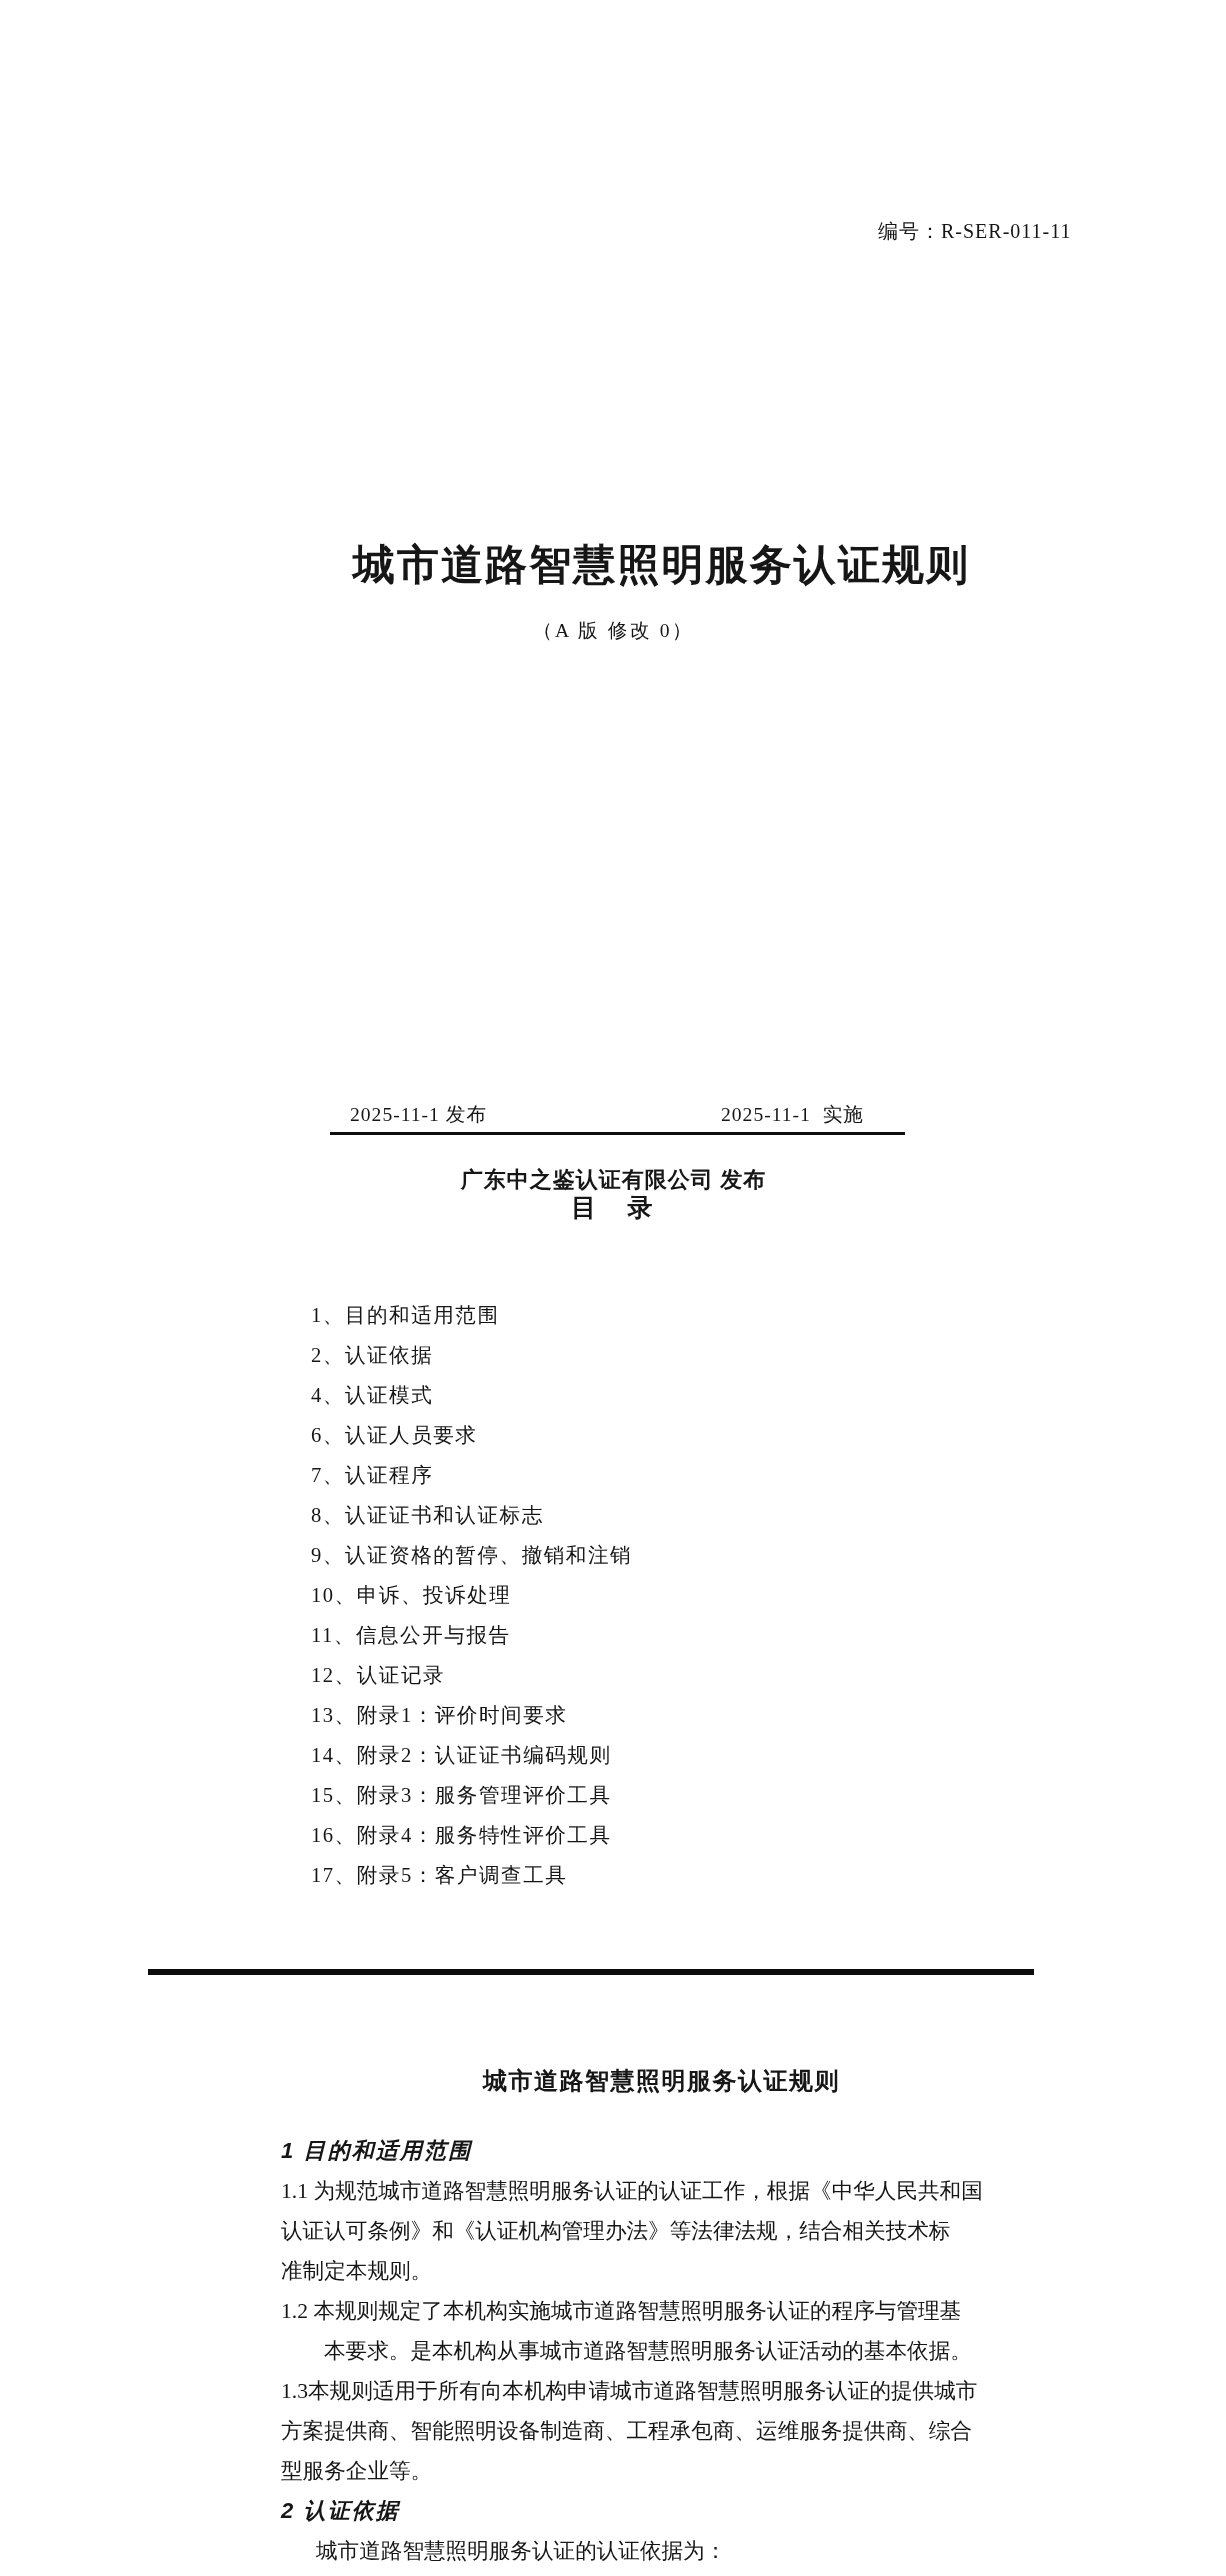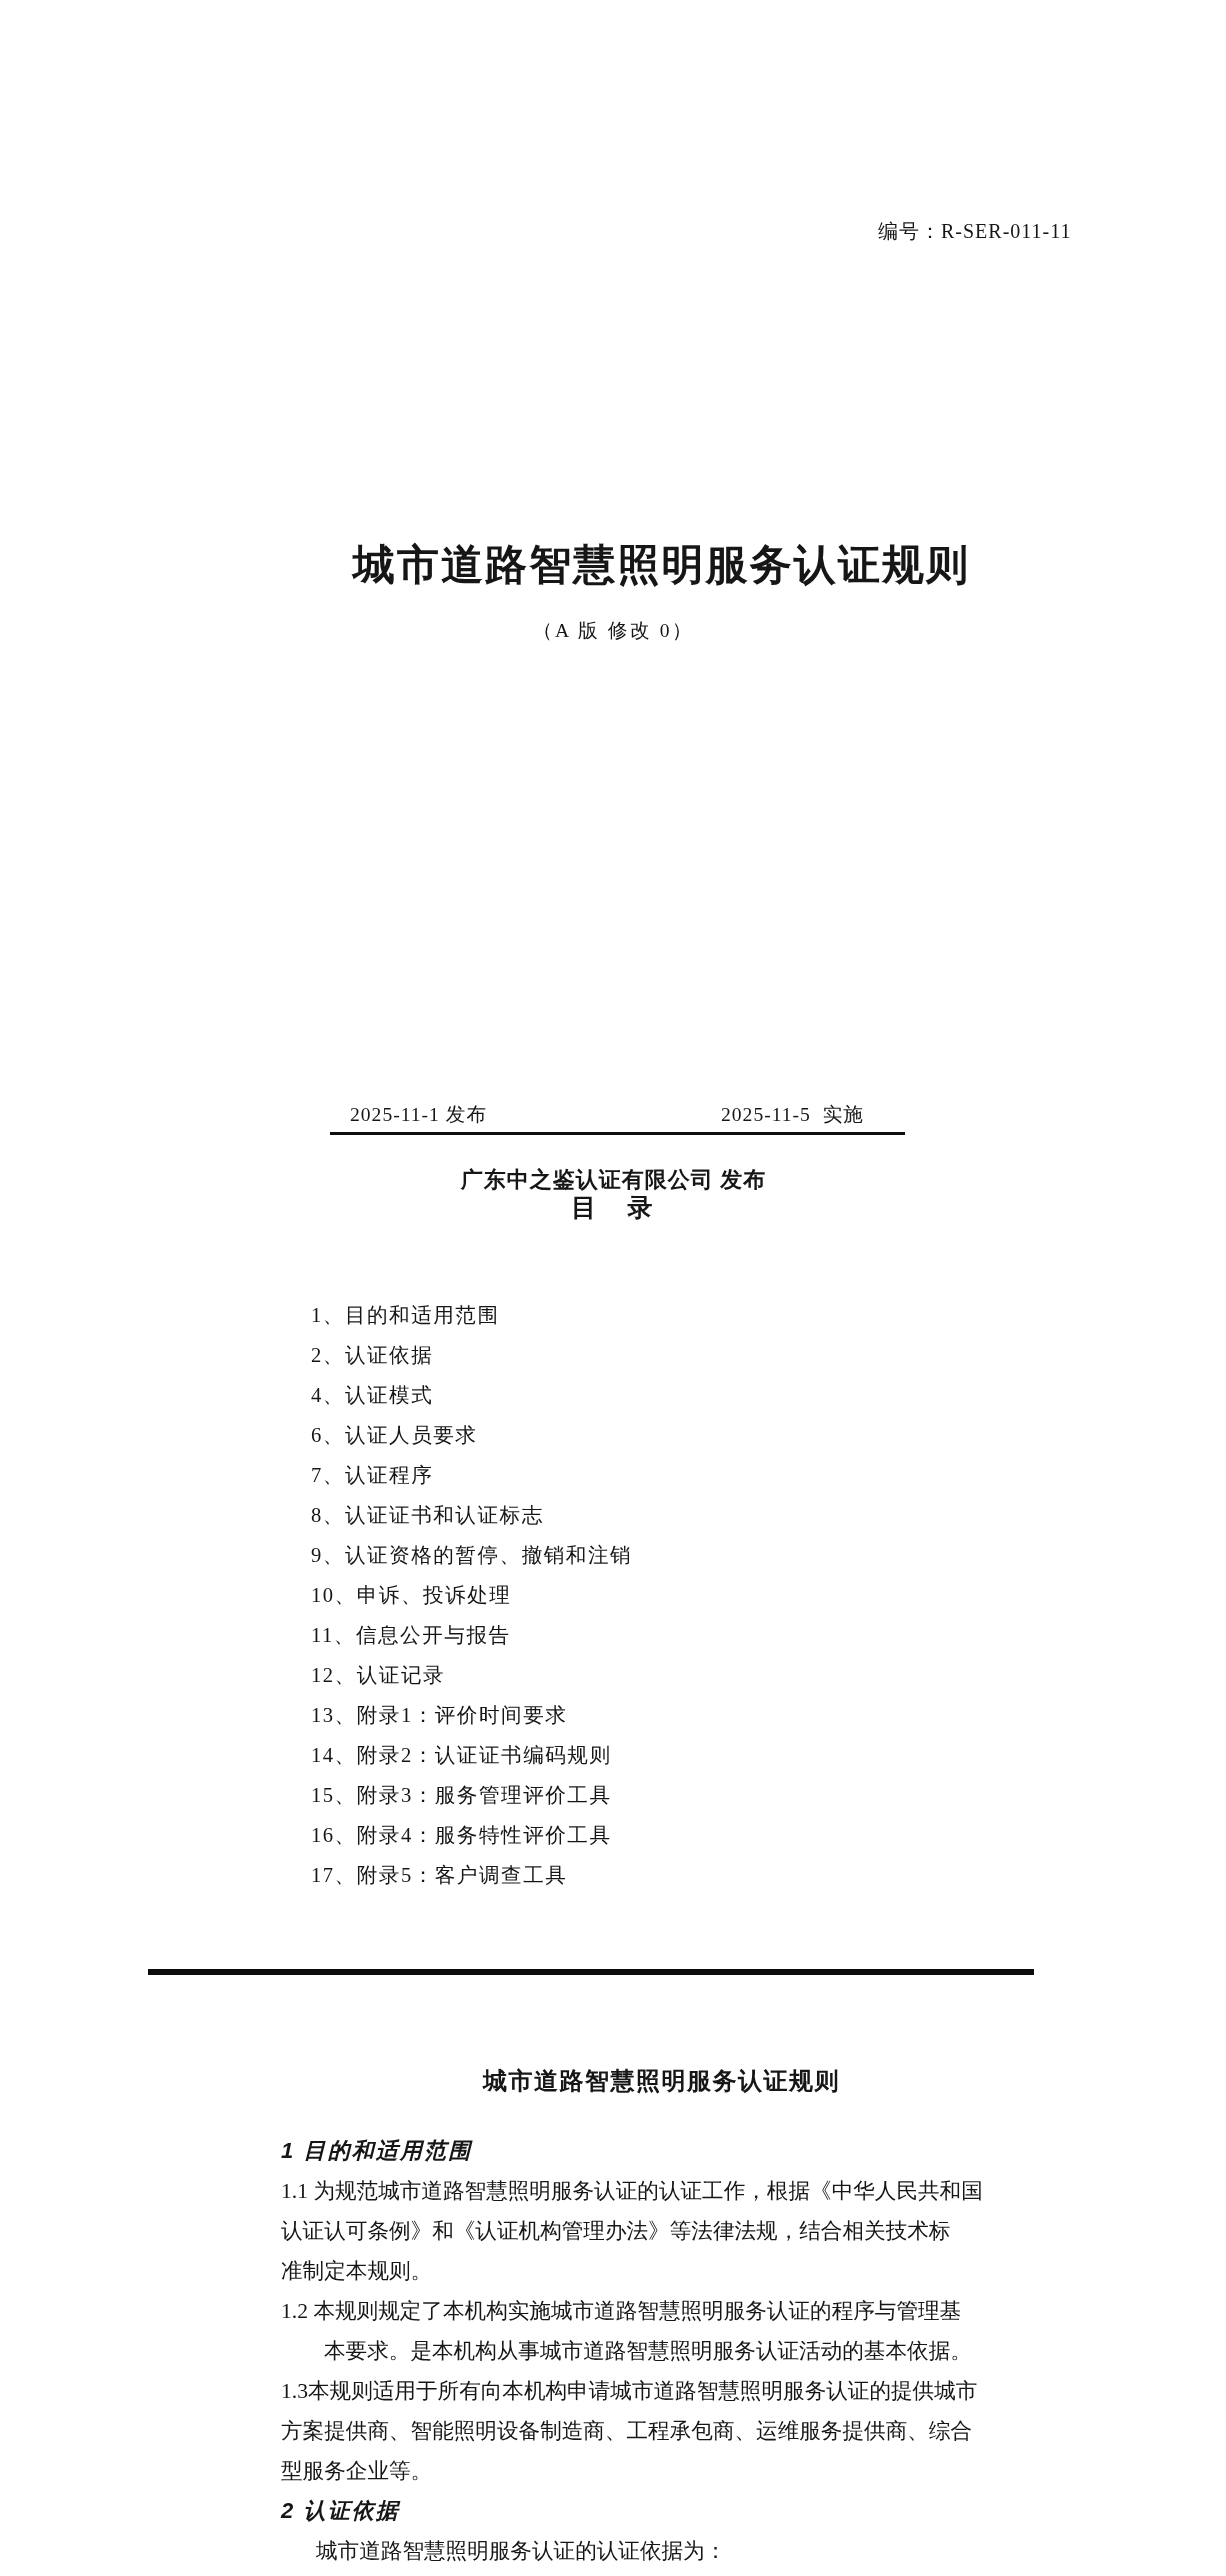--- a/index.html
+++ b/index.html
@@ -43,21 +43,21 @@
 
 <div class="page">
 
   <div class="abs doc-number">编号：R-SER-011-11</div>
 
   <div class="centered main-title hei">城市道路智慧照明服务认证规则</div>
 
   <div class="centered version-note">（A 版 修改 0）</div>
 
   <div class="abs date-left">2025-11-1 发布</div>
-  <div class="abs date-right">2025-11-5  实施</div>
+  <div class="abs date-right">2025-11-1  实施</div>
 
   <div class="abs rule-1"></div>
 
   <div class="centered publisher-line">广东中之鉴认证有限公司 发布</div>
 
   <div class="centered toc-title">目　录</div>
 
   <div class="toc-list">
       <div class="toc-item">1、目的和适用范围</div>
       <div class="toc-item">2、认证依据</div>

